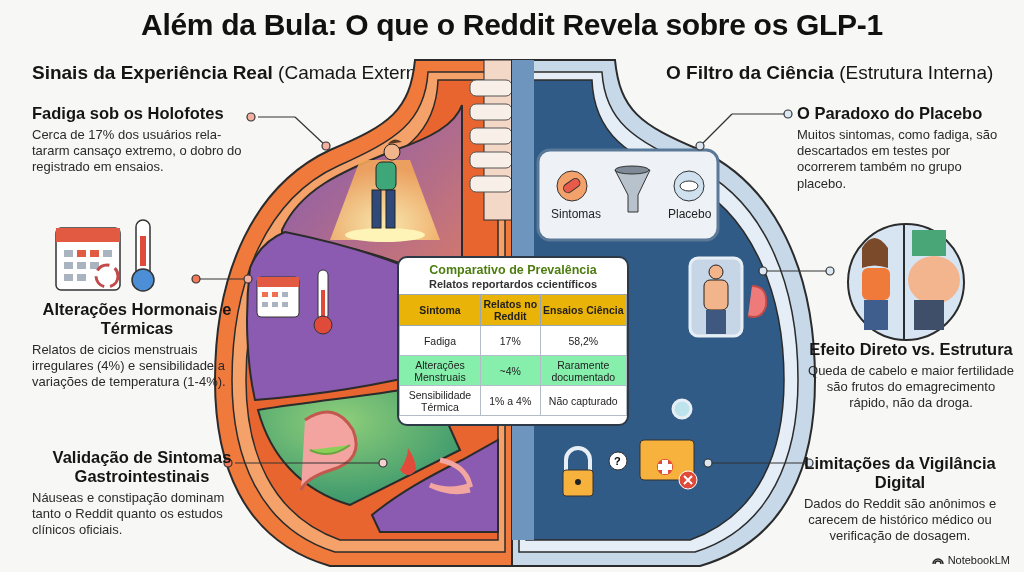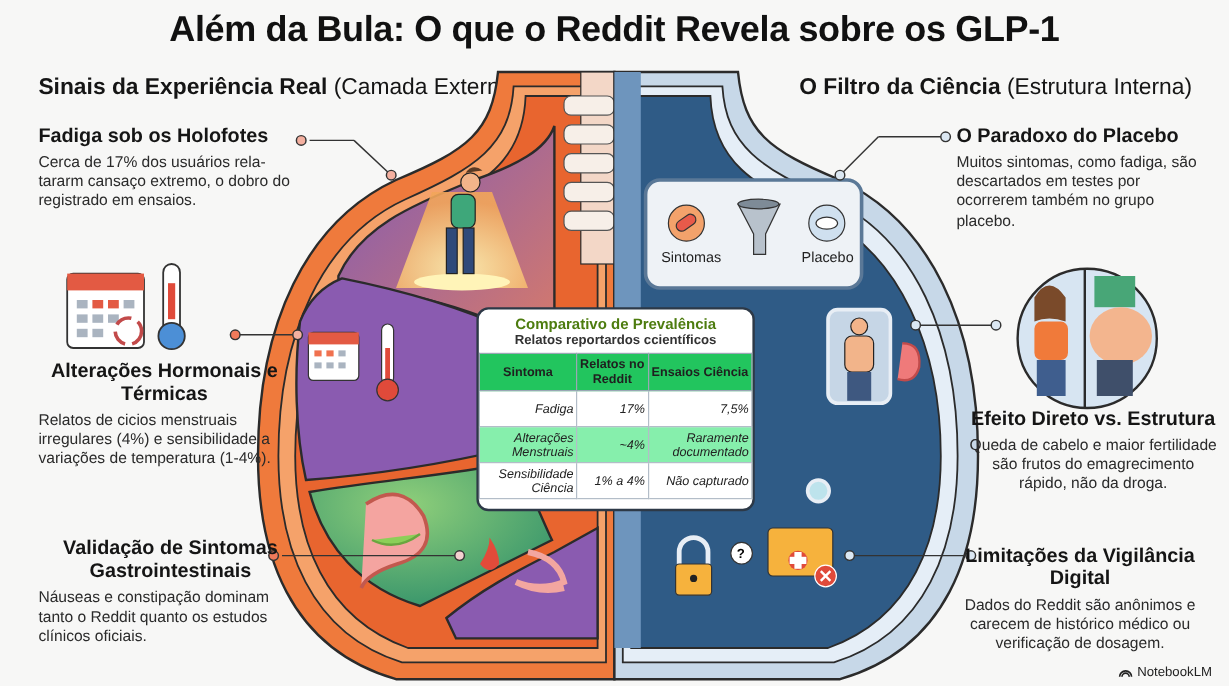--- a/index.html
+++ b/index.html
@@ -30,22 +30,22 @@
   #c-limites h3 { text-align: center; }
 
   .diagram { position: absolute; left: 0; top: 0; width: 1024px; height: 572px; pointer-events: none; }
   .diagram * { pointer-events: auto; }
 
   .table-card { position: absolute; left: 397px; top: 256px; width: 232px; height: 170px;
     background: #ffffff; border: 2px solid #2d3947; border-radius: 10px; overflow: hidden; }
   .table-card .tc-title { text-align: center; font-size: 12.5px; font-weight: 700; margin-top: 5px; color: #4d7c0f; }
   .table-card .tc-sub { text-align: center; font-size: 11px; color: #333; margin-top: 1px; font-weight: bold; }
   .table-card table { width: 100%; border-collapse: collapse; margin-top: 4px; font-size: 10.5px; }
-  .table-card th { background: #22c55e; font-weight: 700; padding: 3px 2px; border: 1px solid #9aa7b5; line-height: 1.15; color: #1f1f1f; }
-  .table-card td { text-align: right; padding: 2px 2px; border: 1px solid #b3bdc8; line-height: 1.15; color: #222; height: 30px; font-style: italic; }
+  .table-card th { background: #eab308; font-weight: 700; padding: 3px 2px; border: 1px solid #9aa7b5; line-height: 1.15; color: #1f1f1f; }
+  .table-card td { text-align: center; padding: 2px 2px; border: 1px solid #b3bdc8; line-height: 1.15; color: #222; height: 30px; }
   .table-card tr:nth-child(2) td { background: #86efac; }
   .table-card tr:nth-child(3) td { background: #ffffff; }
 
   .funnel-label { position: absolute; font-size: 12px; color: #222; }
   #lbl-sintomas { left: 551px; top: 207px; }
   #lbl-placebo { left: 668px; top: 207px; }
 
   .brand { position: absolute; right: 14px; bottom: 6px; font-size: 11px; color: #222; display: flex; align-items: center; gap: 4px; }
 </style>
 </head>
@@ -245,29 +245,29 @@
       <tr>
         <th>Sintoma</th>
         <th>Relatos no Reddit</th>
         <th>Ensaios Ciência</th>
       </tr>
     </thead>
     <tbody>
       <tr>
         <td>Fadiga</td>
         <td>17%</td>
-        <td>7,5%</td>
+        <td>58,2%</td>
       </tr>
       <tr>
         <td>Alterações Menstruais</td>
         <td>~4%</td>
         <td>Raramente documentado</td>
       </tr>
       <tr>
-        <td>Sensibilidade Ciência</td>
+        <td>Sensibilidade Térmica</td>
         <td>1% a 4%</td>
         <td>Não capturado</td>
       </tr>
     </tbody>
   </table>
 </div>
 
 <div class="callout" id="c-fadiga">
   <h3>Fadiga sob os Holofotes</h3>
   <p>Cerca de 17% dos usuários rela-tararm cansaço extremo, o dobro do registrado em ensaios.</p>

